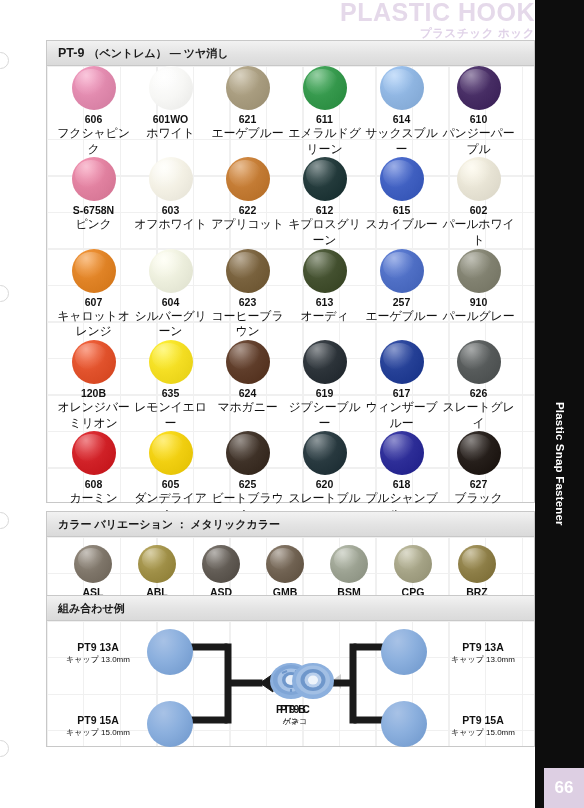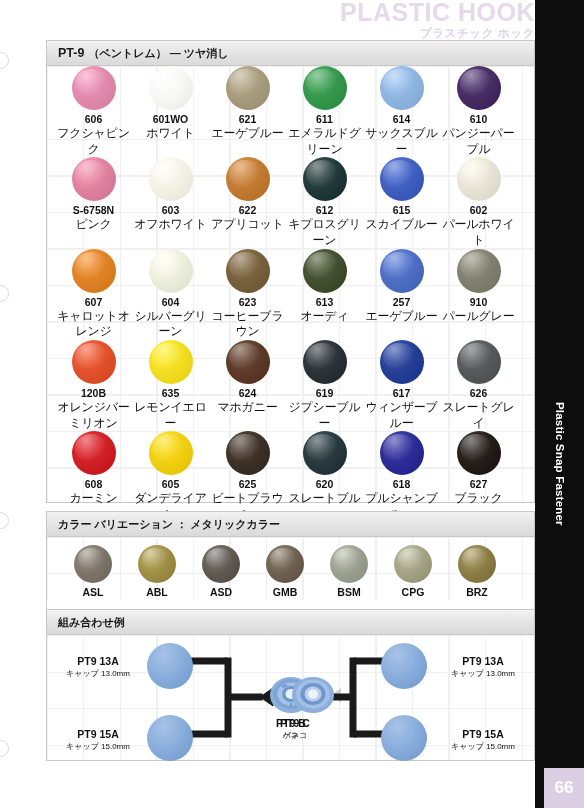--- a/index.html
+++ b/index.html
@@ -395,21 +395,21 @@
             <div class="mcode">CPG</div>
           </div>
           <div class="mcell">
             <div class="mswatch" style="background: radial-gradient(at 34% 24%, rgb(169, 154, 99) 0%, rgb(139, 124, 69) 50%, rgb(119, 104, 49) 100%);"></div>
             <div class="mcode">BRZ</div>
           </div>
         </div>
       </div>
   </div>
 
-  <div class="panel" style="left:46px; top:609px; width:489px; height:152px;">
+  <div class="panel" style="left:46px; top:595px; width:489px; height:152px;">
     <div class="panel-head">
       <span class="t2">組み合わせ例</span>
     </div>
     <div class="panel-body" style="height:125px;">
       <div class="diagram">
 
         <svg class="arrow-svg" width="487" height="125" viewBox="0 0 487 125">
 
           <g fill="#1a1a1a" stroke="#1a1a1a">
             <rect x="178" y="23" width="6" height="79"></rect>

